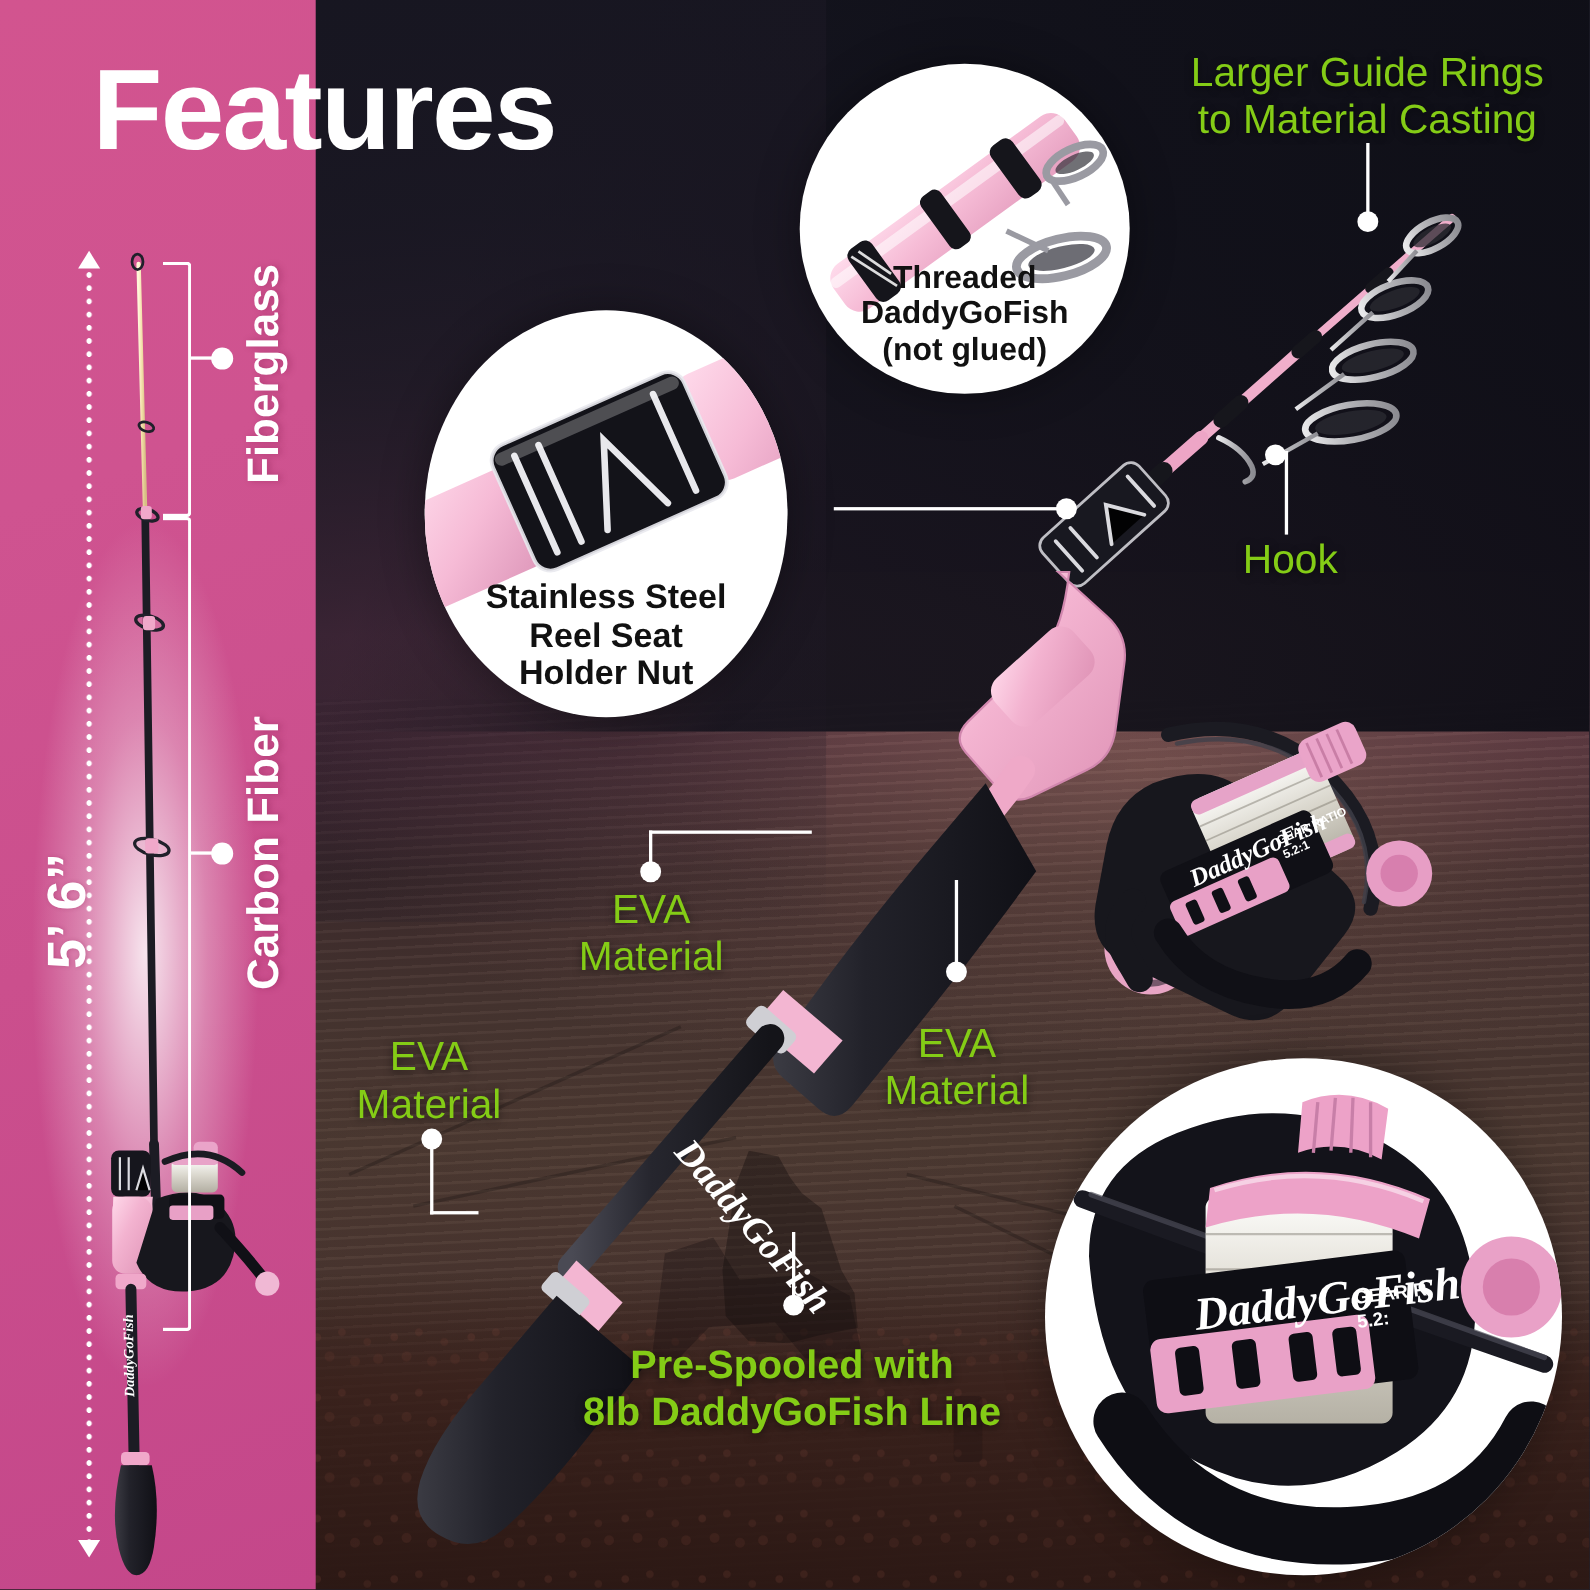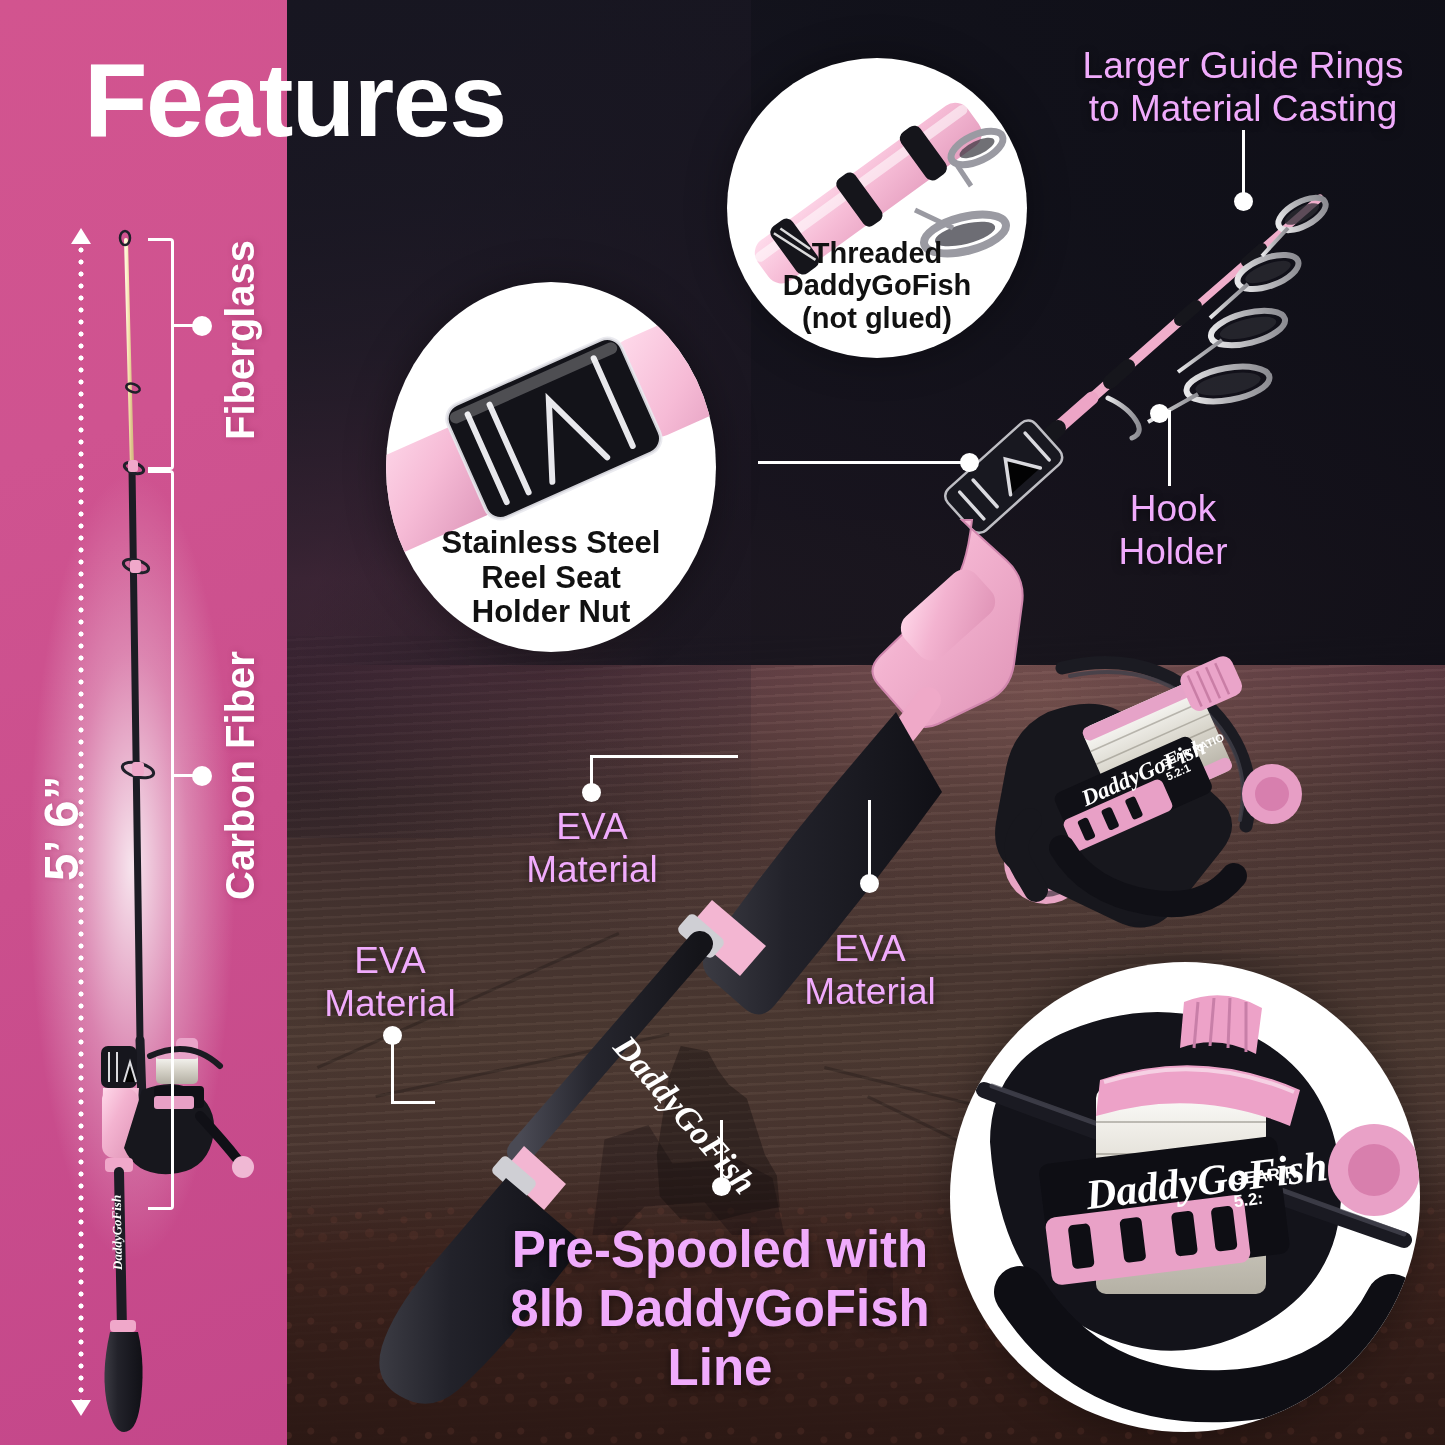--- a/index.html
+++ b/index.html
@@ -216,26 +216,26 @@
 
   
   .ldot {
     position: absolute; width: 19px; height: 19px; border-radius: 50%;
     background: #ffffff; z-index: 30;
   }
   .lline { position: absolute; background: #ffffff; z-index: 29; }
 
   
   .dlabel {
-    position: absolute; color: #f0abfc; z-index: 31;
+    position: absolute; color: #84cc16; z-index: 31;
     line-height: 1.16;
     text-shadow: 0 2px 8px rgba(0,0,0,.5);
   }
   .dlabel.thin { font-weight: 400; font-size: 37px; }
-  .dlabel.bold { font-weight: 700; font-size: 51px; }
+  .dlabel.bold { font-weight: 700; font-size: 36px; }
   .dlabel.center { text-align: center; }
 
   
   .art { position: absolute; left: 0; top: 0; width: 1445px; height: 1445px; pointer-events: none; }
 </style>
 </head>
 <body>
 
 <div id="stage">
 
@@ -631,21 +631,20 @@
     <div>Larger Guide Rings</div>
     <div>to Material Casting</div>
   </div>
   <div class="lline" style="left:1242px; top:130px; width:3px; height:70px;"></div>
   <div class="ldot" style="left:1234px; top:192px;"></div>
 
   <div class="ldot" style="left:1150px; top:404px;"></div>
   <div class="lline" style="left:1168px; top:410px; width:3px; height:76px;"></div>
   <div class="dlabel thin center" style="left:1068px; top:488px; width:210px;">
     <div>Hook</div>
-    <div>Holder</div>
   </div>
 
   <div class="lline" style="left:758px; top:461px; width:212px; height:3px;"></div>
   <div class="ldot" style="left:960px; top:453px;"></div>
 
   <div class="lline" style="left:590px; top:755px; width:148px; height:3px;"></div>
   <div class="lline" style="left:590px; top:755px; width:3px; height:34px;"></div>
   <div class="ldot" style="left:582px; top:783px;"></div>
   <div class="dlabel thin center" style="left:492px; top:806px; width:200px;">
     <div>EVA</div>

